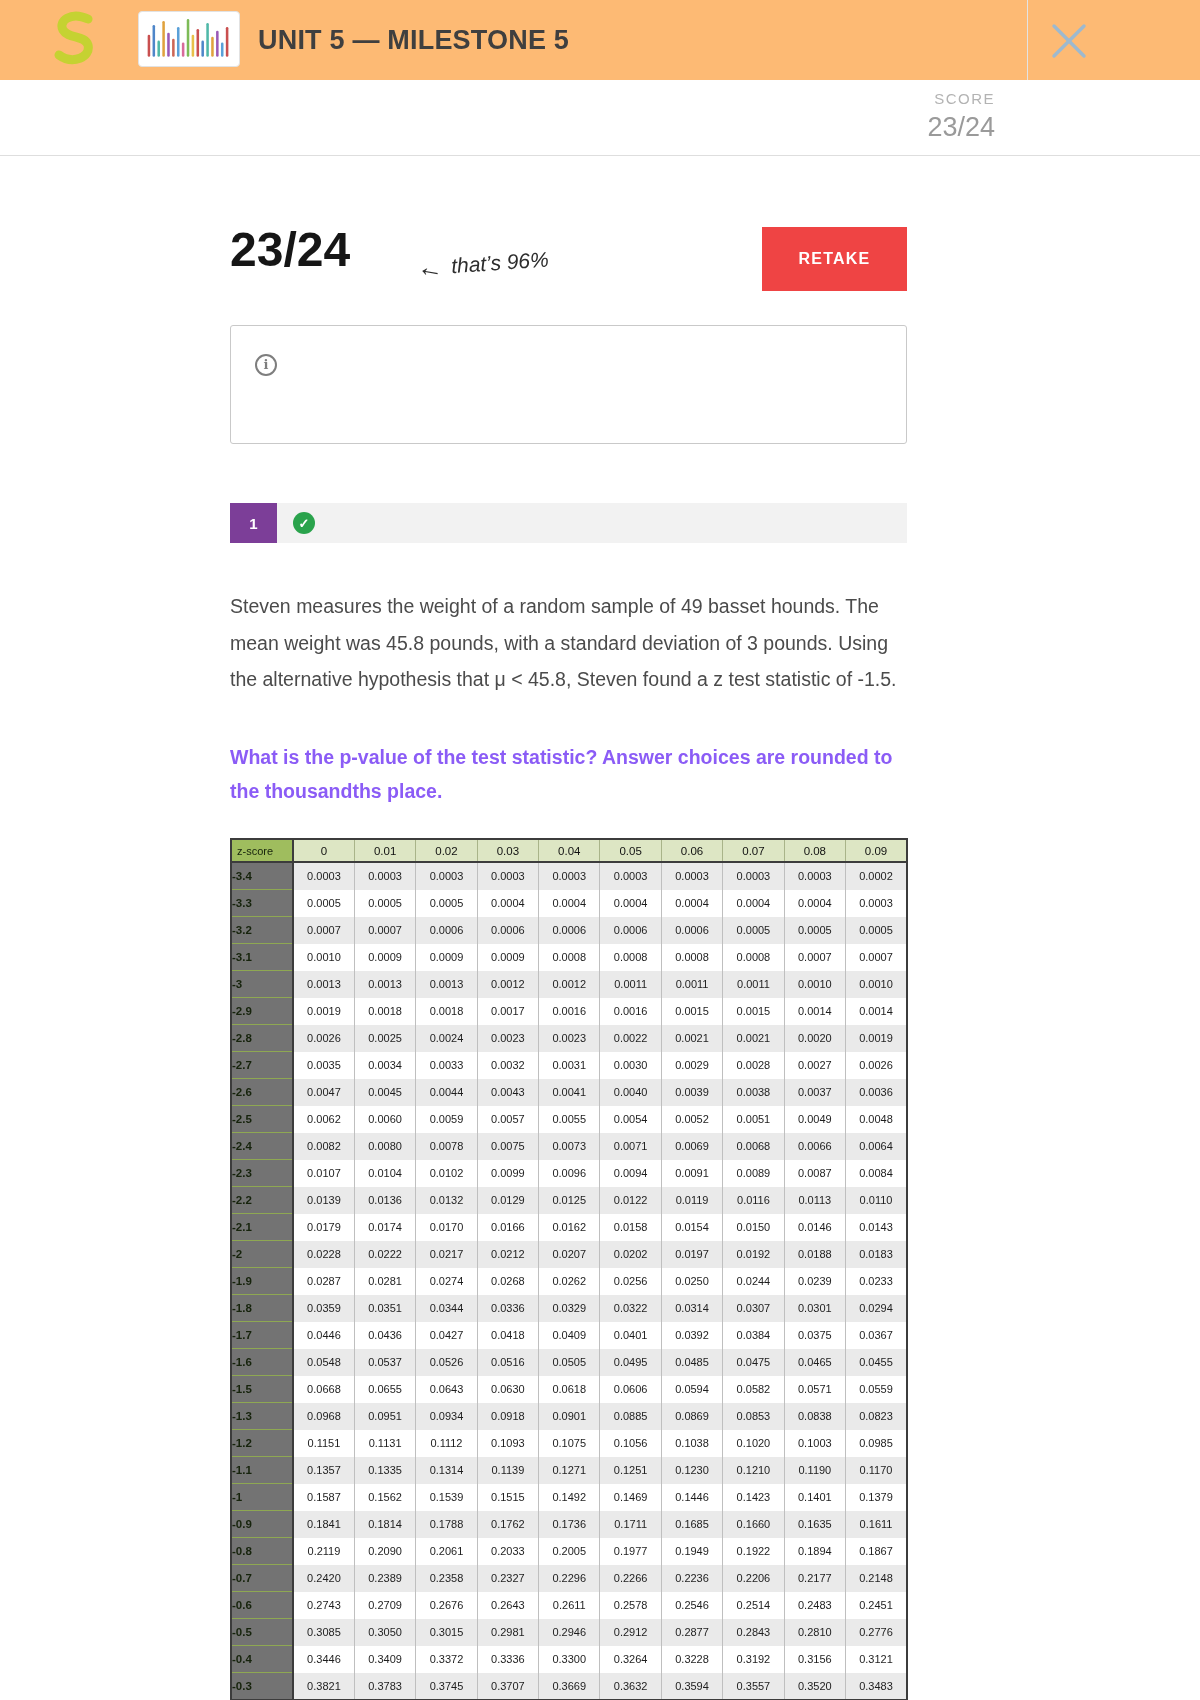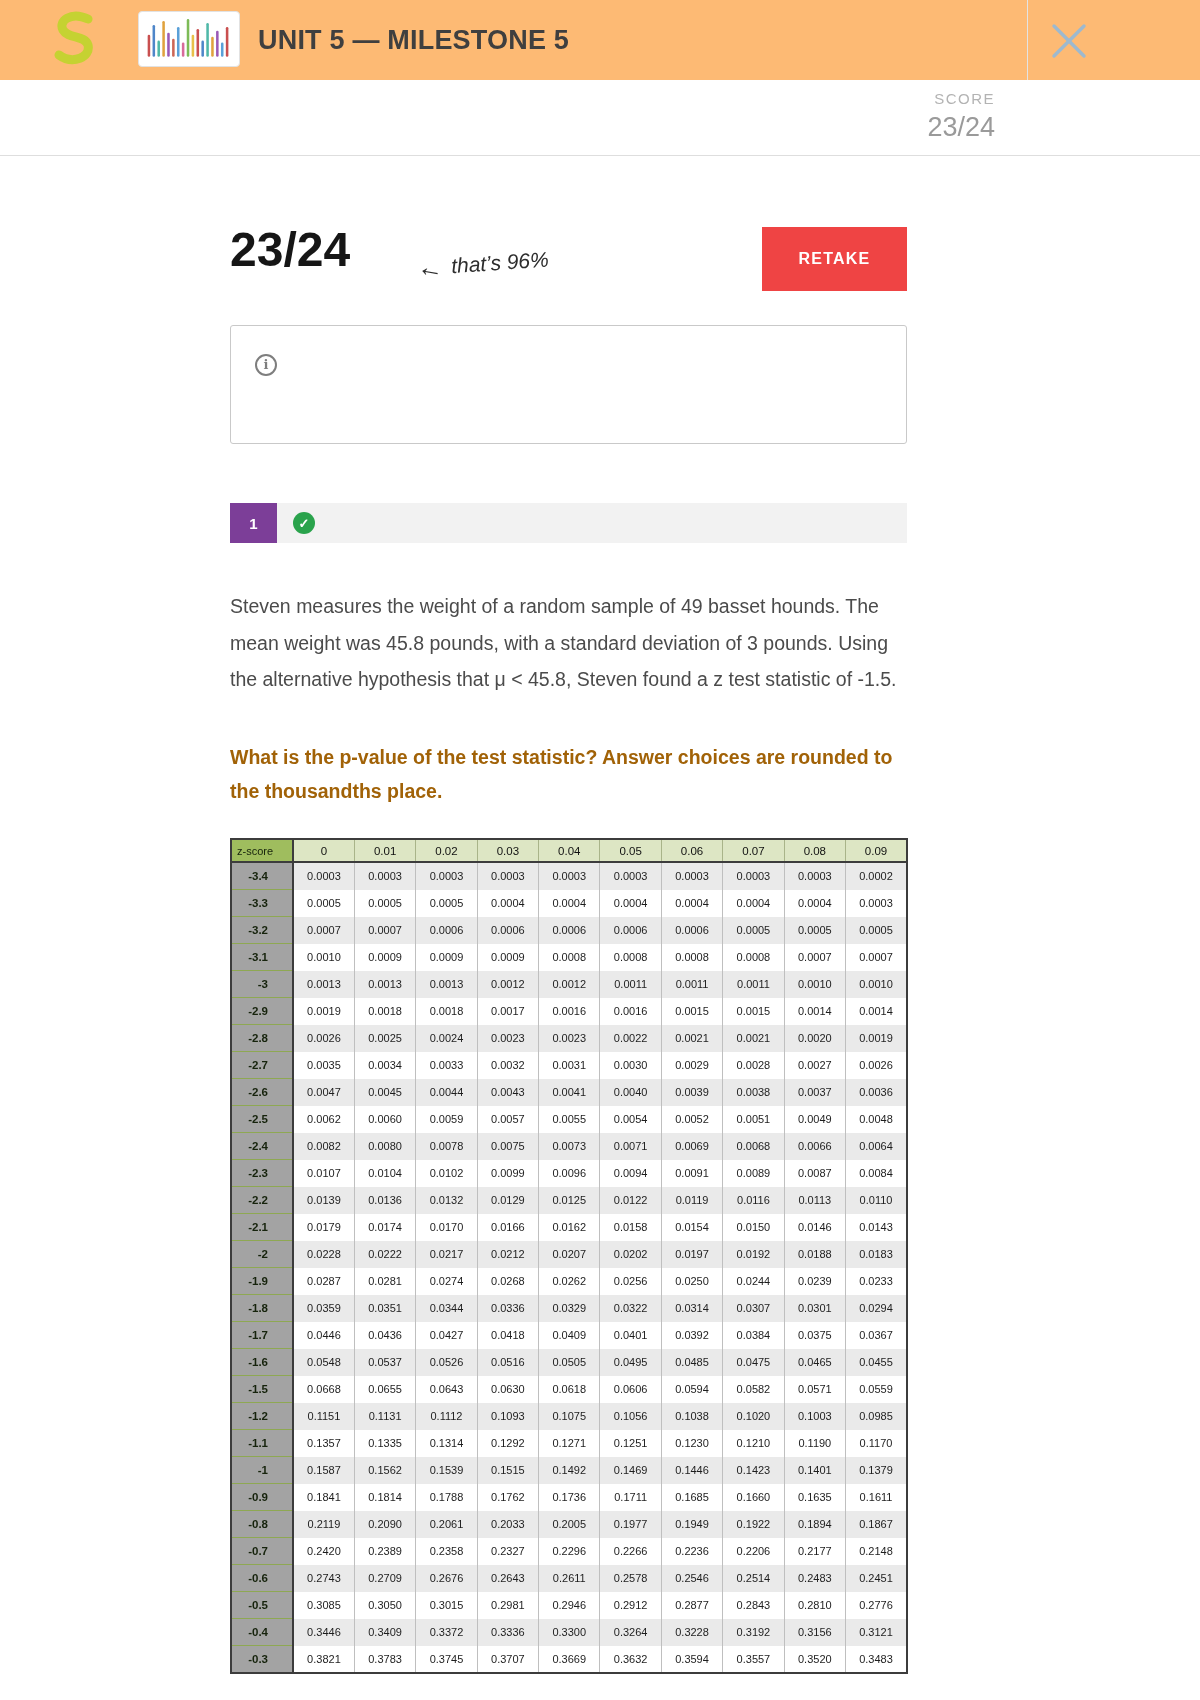--- a/index.html
+++ b/index.html
@@ -64,41 +64,41 @@
     color:#fff; font-size:15px; font-weight:700; display:flex; align-items:center; justify-content:center;
   }
   .q-check {
     position:absolute; left:63px; top:9px; width:22px; height:22px; border-radius:50%;
     background:#2aa34c; color:#fff; font-size:13px; font-weight:700;
     display:flex; align-items:center; justify-content:center;
   }
 
   
   .q-body { position:absolute; left:230px; top:588px; width:674px; font-size:19.5px; line-height:36.5px; color:#4b4b4b; }
-  .q-prompt { position:absolute; left:230px; top:740px; width:674px; font-size:19.5px; line-height:34px; color:#a16207; font-weight:700; }
+  .q-prompt { position:absolute; left:230px; top:740px; width:674px; font-size:19.5px; line-height:34px; color:#8b5cf6; font-weight:700; }
 
   
   .ztable {
     position:absolute; left:230px; top:838px; width:678px;
     border-collapse:collapse; table-layout:fixed;
     border:2px solid #3c3c3c; font-size:11px;
   }
   .ztable th, .ztable td { padding:0; text-align:center; overflow:hidden; white-space:nowrap; }
   .ztable thead th {
     height:21px; background:#dde6c4; color:#111; font-size:11.5px; font-weight:400;
     border-left:1px solid #a9b489; border-bottom:2px solid #3c3c3c;
   }
   .ztable thead th.corner {
     background:#9fbd5e; border-left:none; border-right:2px solid #3c3c3c;
     text-align:left; padding-left:5px; font-size:11px; color:#16230c;
   }
   .ztable tbody td { height:26px; }
   .ztable tbody td.zc {
-    background:#a3a3a3; color:#16230c; font-weight:700; font-size:11.5px;
-    text-align:right; padding-right:24px; border-right:2px solid #3c3c3c;
+    background:#737373; color:#16230c; font-weight:700; font-size:11.5px;
+    text-align:left; padding-right:8px; border-right:2px solid #3c3c3c;
     border-bottom:1px solid #8ea852;
   }
   .ztable tbody td.vc { color:#1d1d1d; border-left:1px solid #bfbfbf; background:#fff; }
   .ztable tbody tr:nth-child(odd) td.vc { background:#eaeaea; }
 </style>
 </head>
 <body>
 
 <div class="topbar">
   <svg class="logo" viewBox="0 0 50 58">
@@ -451,38 +451,51 @@
         <td class="vc">0.0643</td>
         <td class="vc">0.0630</td>
         <td class="vc">0.0618</td>
         <td class="vc">0.0606</td>
         <td class="vc">0.0594</td>
         <td class="vc">0.0582</td>
         <td class="vc">0.0571</td>
         <td class="vc">0.0559</td>
       </tr>
       <tr>
+        <td class="zc">-1.3</td>
+        <td class="vc">0.0968</td>
+        <td class="vc">0.0951</td>
+        <td class="vc">0.0934</td>
+        <td class="vc">0.0918</td>
+        <td class="vc">0.0901</td>
+        <td class="vc">0.0885</td>
+        <td class="vc">0.0869</td>
+        <td class="vc">0.0853</td>
+        <td class="vc">0.0838</td>
+        <td class="vc">0.0823</td>
+      </tr>
+      <tr>
         <td class="zc">-1.2</td>
         <td class="vc">0.1151</td>
         <td class="vc">0.1131</td>
         <td class="vc">0.1112</td>
         <td class="vc">0.1093</td>
         <td class="vc">0.1075</td>
         <td class="vc">0.1056</td>
         <td class="vc">0.1038</td>
         <td class="vc">0.1020</td>
         <td class="vc">0.1003</td>
         <td class="vc">0.0985</td>
       </tr>
       <tr>
         <td class="zc">-1.1</td>
         <td class="vc">0.1357</td>
         <td class="vc">0.1335</td>
         <td class="vc">0.1314</td>
-        <td class="vc">0.1292</td>
+        <td class="vc">0.1139</td>
         <td class="vc">0.1271</td>
         <td class="vc">0.1251</td>
         <td class="vc">0.1230</td>
         <td class="vc">0.1210</td>
         <td class="vc">0.1190</td>
         <td class="vc">0.1170</td>
       </tr>
       <tr>
         <td class="zc">-1</td>
         <td class="vc">0.1587</td>

